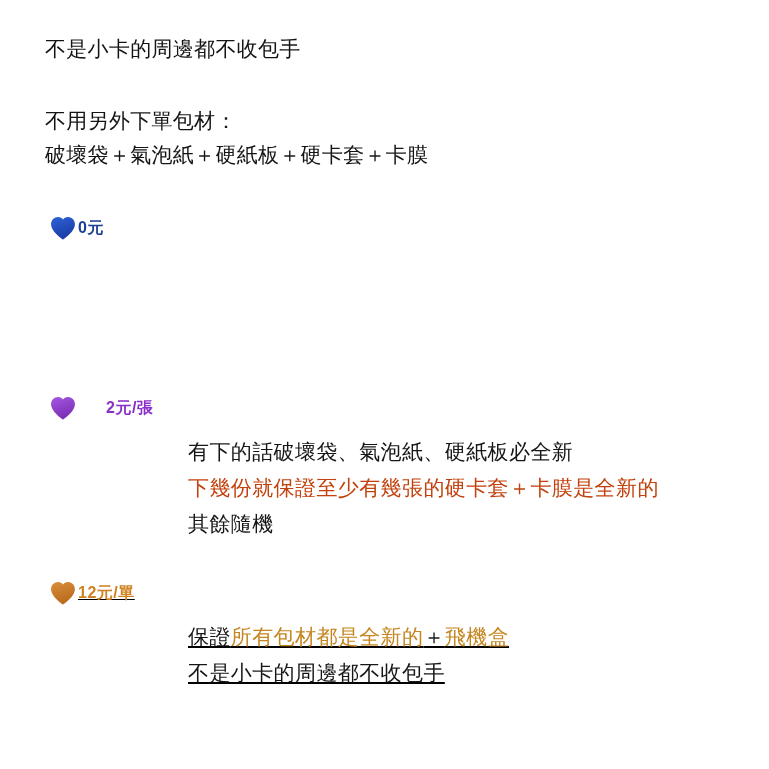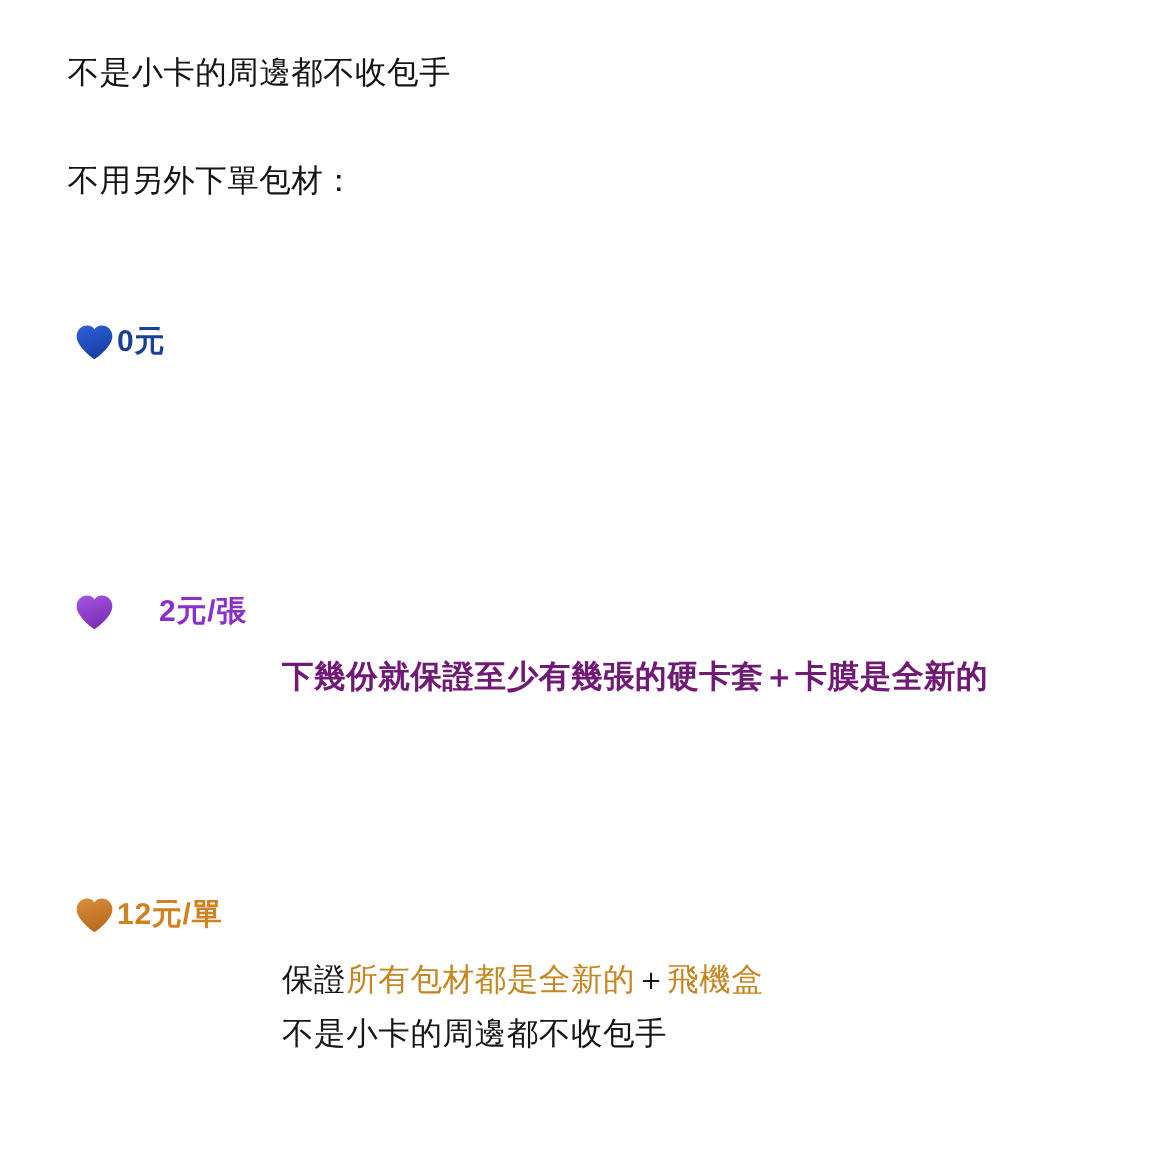--- a/index.html
+++ b/index.html
@@ -41,67 +41,68 @@
   }
 
   
   .tier {
     position: absolute;
     left: 45px;
     width: 700px;
   }
   .tier-1 { top: 212px; }
   .tier-2 { top: 392px; }
-  .tier-3 { top: 594px; }
+  .tier-3 { top: 577px; text-decoration: underline; }
 
   .tier-head {
     display: flex;
     align-items: center;
     height: 32px;
     margin-left: 5px;
   }
   .heart {
     width: 26px;
     height: 26px;
     flex: 0 0 auto;
     display: block;
     margin-right: 2px;
   }
   .tier-price {
-    font-size: 20px;
+    font-size: 16px;
     font-weight: bold;
     letter-spacing: 0.5px;
     line-height: 26px;
     white-space: nowrap;
   }
 
   .tier-body {
     margin-top: 10px;
     margin-left: 143px;
   }
   .body-line {
     font-size: 21px;
     line-height: 36px;
     color: #161616;
     letter-spacing: 0.4px;
     white-space: nowrap;
   }
   .em-blue   { color: #1c3f91; }
-  .em-purple { color: #701a75; font-weight: bold; }
+  .em-purple { color: #c2410c; }
   .em-orange { color: #c5851f; text-align: center; }
 </style>
 </head>
 <body>
 
 <div class="page">
 
   <div class="intro">
     <div class="intro-line">不是小卡的周邊都不收包手</div>
     <div class="intro-gap"></div>
     <div class="intro-line">不用另外下單包材：</div>
+    <div class="intro-line">破壞袋＋氣泡紙＋硬紙板＋硬卡套＋卡膜</div>
   </div>
 
   <div class="tier tier-1">
       <div class="tier-head">
         <span style="display: inline-flex;">
           <svg class="heart" viewBox="0 0 36 34" xmlns="http://www.w3.org/2000/svg">
             <defs>
               <linearGradient id="hg0" x1="0" y1="0" x2="0.35" y2="1">
                 <stop offset="0%" stop-color="#2e62d6"></stop>
                 <stop offset="100%" stop-color="#1a3da8"></stop>
@@ -122,21 +123,23 @@
                 <stop offset="0%" stop-color="#a457e0"></stop>
                 <stop offset="100%" stop-color="#7a2fb5"></stop>
               </linearGradient>
             </defs>
             <path d="M18 33C18 33 1.5 22.2 1.5 11.8 1.5 6 5.9 1.8 11.2 1.8c3.1 0 5.5 1.5 6.8 3.6 1.3-2.1 3.7-3.6 6.8-3.6 5.3 0 9.7 4.2 9.7 10 0 10.4-16.5 21.2-16.5 21.2z" fill="url(#hg1)"></path>
           </svg>
         </span>
         <span class="tier-price" style="color: rgb(139, 47, 201); margin-left: 28px;">2元/張</span>
       </div>
       <div class="tier-body">
+        <div class="body-line"><span>有下的話破壞袋、氣泡紙、硬紙板必全新</span></div>
         <div class="body-line"><span class="em-purple">下幾份就保證至少有幾張的硬卡套＋卡膜是全新的</span></div>
+        <div class="body-line"><span>其餘隨機</span></div>
       </div>
     </div>
   <div class="tier tier-3">
       <div class="tier-head">
         <span style="display: inline-flex;">
           <svg class="heart" viewBox="0 0 36 34" xmlns="http://www.w3.org/2000/svg">
             <defs>
               <linearGradient id="hg2" x1="0" y1="0" x2="0.35" y2="1">
                 <stop offset="0%" stop-color="#d98f3d"></stop>
                 <stop offset="100%" stop-color="#b96b1c"></stop>

